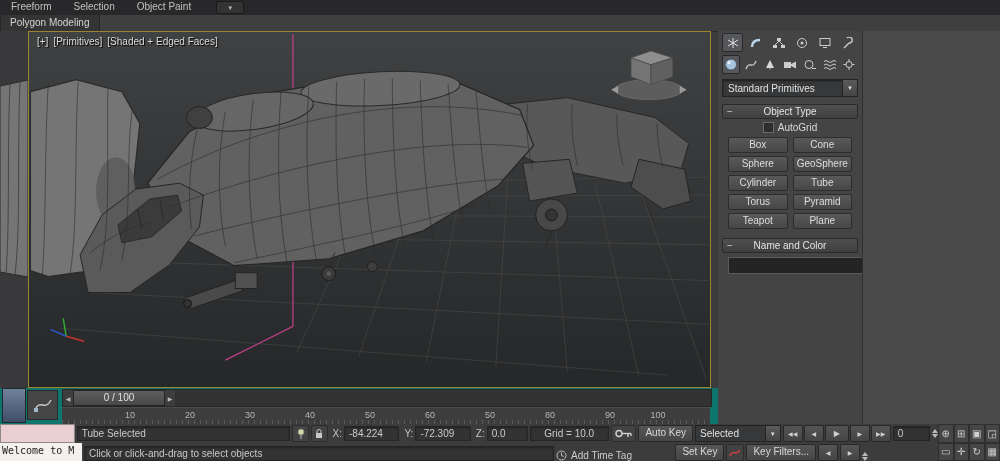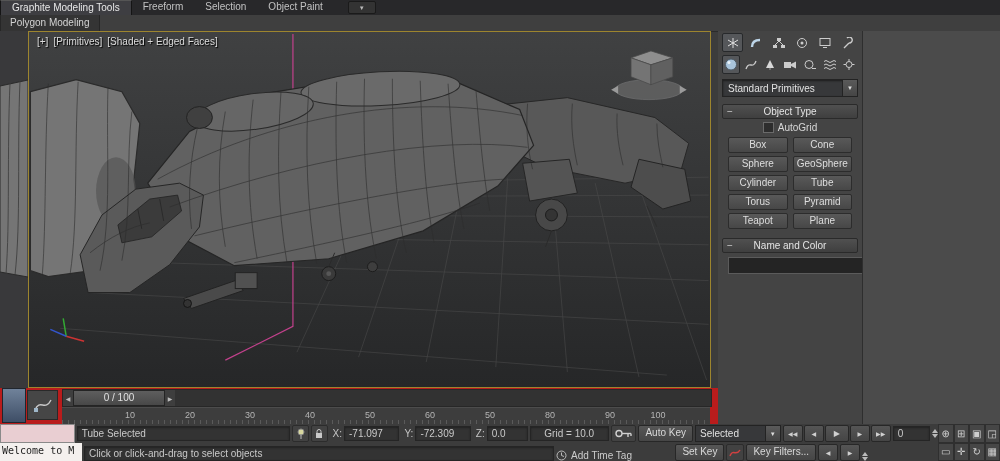--- a/index.html
+++ b/index.html
@@ -46,21 +46,21 @@
   .agrow{display:flex;align-items:center;justify-content:center;gap:4px;padding:3px 0 1px;color:#d8d8d8;}
   .chk{width:9px;height:9px;background:#2d2d2d;border:1px solid #6a6a6a;display:inline-block;}
   .objgrid{display:grid;grid-template-columns:1fr 1fr;gap:3px 5px;padding:3px 6px 2px;}
   .obtn{height:14px;line-height:13px;text-align:center;background:linear-gradient(#595959,#474747);
         border:1px solid #2c2c2c;border-radius:2px;color:#dedede;cursor:default;}
   .ncrow{display:flex;align-items:center;gap:4px;padding:4px 6px;}
   .namein{flex:1;height:13px;background:#242424;border:1px solid #5b5b5b;color:#ddd;font-size:10px;}
   .swatch{width:15px;height:14px;background:#e23f8f;border:1px solid #141414;}
 
   
-  .timeline{position:absolute;left:0;top:388px;width:718px;height:36px;background:#b91c1c;text-decoration:underline;}
+  .timeline{position:absolute;left:0;top:388px;width:718px;height:36px;background:#0f766e;text-decoration:underline;}
   .layout-tab{position:absolute;left:2px;top:0;width:22px;height:33px;background:linear-gradient(#7档,#415168);
               background:linear-gradient(#70829a,#3e4e66);border:1px solid #20262e;}
   .curve-btn{position:absolute;left:27px;top:2px;width:29px;height:28px;background:#464646;border:1px solid #292929;
              display:flex;align-items:center;justify-content:center;}
   .slider-row{position:absolute;left:62px;top:1px;width:648px;height:16px;background:#323232;
               border:1px solid #272727;display:flex;align-items:stretch;}
   .sl-btn{width:10px;display:flex;align-items:center;justify-content:center;color:#bbb;font-size:6px;background:#3e3e3e;}
   .slider-handle{width:90px;background:linear-gradient(#5e5e5e,#484848);border:1px solid #242424;
                  text-align:center;line-height:14px;color:#e0e0e0;}
   .ruler{position:absolute;left:62px;top:19px;width:648px;height:16px;background:#3d3d3d;border-top:1px solid #4c4c4c;}
@@ -103,21 +103,20 @@
   .attag{display:flex;align-items:center;gap:4px;}
   .mla{margin-left:auto;}
   .endpad{margin-right:70px;}
 </style>
 </head>
 <body>
 
 <div id="app">
 
   <div class="ribbon">
-    <span class="rtab active">Graphite Modeling Tools</span>
     <span class="rtab">Freeform</span>
     <span class="rtab">Selection</span>
     <span class="rtab">Object Paint</span>
     <span class="ribbon-dd">
         <span>▼</span>
       </span>
   </div>
 
   <div class="subrow">
     <span class="subtab">Polygon Modeling</span>
@@ -412,21 +411,21 @@
           <line x1="4" y1="10" x2="6" y2="10" stroke="#bbb"></line>
         </svg>
     </span>
     <span class="icbtn">
       <svg width="10" height="11">
           <rect x="2" y="5" width="6" height="5" fill="#c9c9c9"></rect>
           <path d="M3 5 V3.5 a2 2 0 0 1 4 0 V5" stroke="#c9c9c9" fill="none"></path>
         </svg>
     </span>
     <span class="coord-lbl">X:</span>
-    <span class="fld coord">-71.097</span>
+    <span class="fld coord">-84.224</span>
     <span class="coord-lbl">Y:</span>
     <span class="fld coord">-72.309</span>
     <span class="coord-lbl">Z:</span>
     <span class="fld coord z">0.0</span>
     <span class="fld grid-fld">Grid = 10.0</span>
     <span class="icbtn mla" style="width:26px">
       <svg width="18" height="11">
           <circle cx="4" cy="5.5" r="3" fill="none" stroke="#d0d0d0" stroke-width="1.4"></circle>
           <line x1="7" y1="5.5" x2="16" y2="5.5" stroke="#d0d0d0" stroke-width="1.4"></line>
           <line x1="13" y1="5.5" x2="13" y2="9" stroke="#d0d0d0" stroke-width="1.4"></line>

